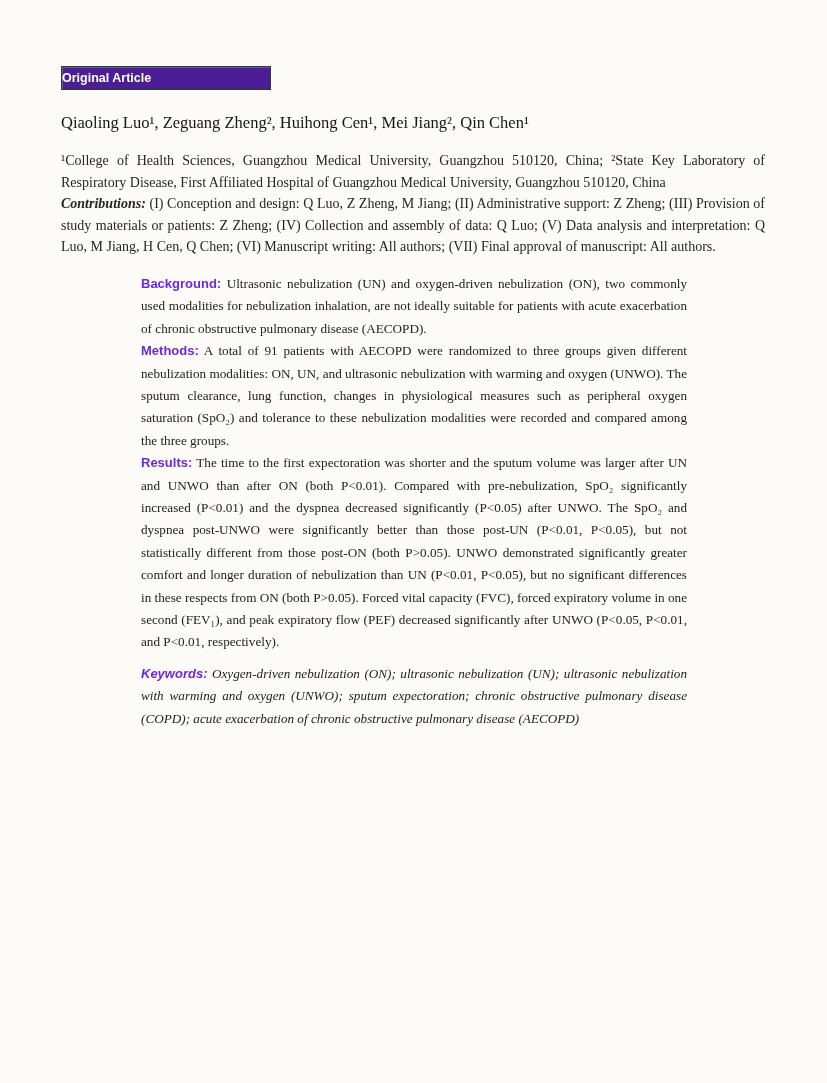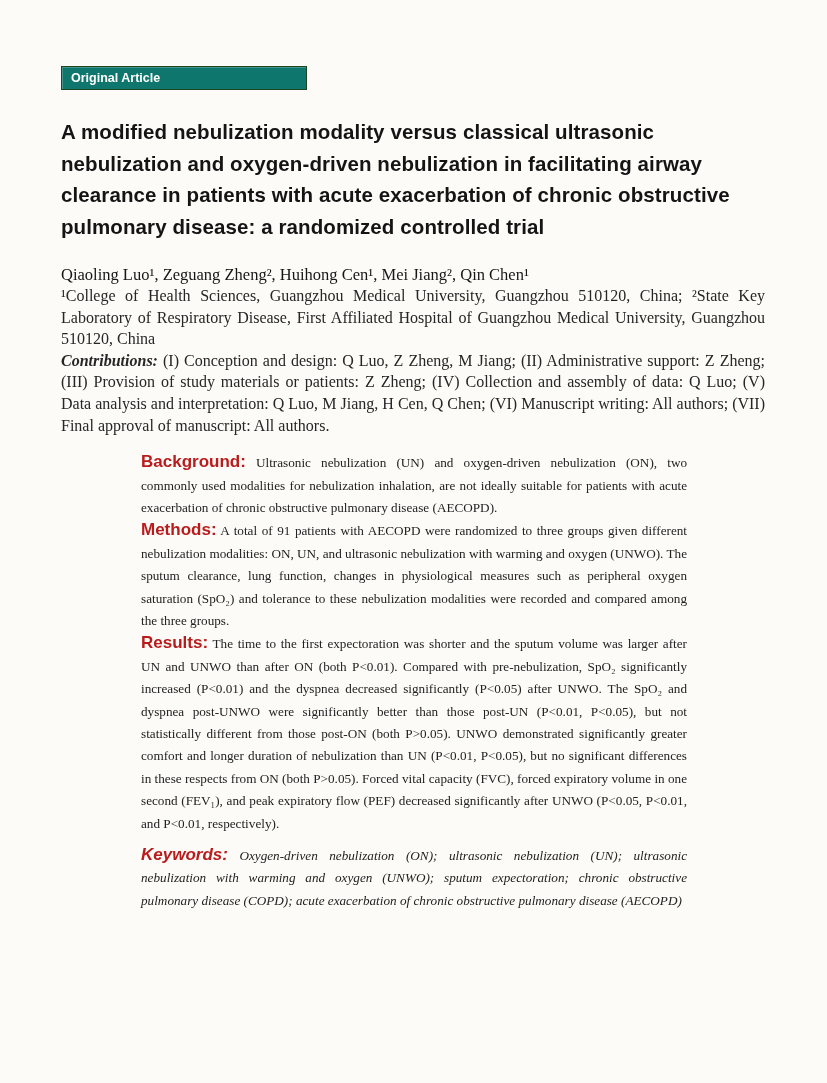--- a/index.html
+++ b/index.html
@@ -12,25 +12,25 @@
   .page {
     position: relative;
     width: 827px;
     height: 1083px;
     padding: 66px 62px 0 61px;
     display: flex;
     flex-direction: column;
   }
   .badge {
     display: inline-block;
-    width: 246px;
+    width: 210px;
     height: 24px;
     line-height: 23px;
-    padding-left: 9px;
-    background: #0f766e;
+    padding-left: 0;
+    background: #4c1d95;
     border: 1px solid #1d4520;
     box-shadow: inset 1px 1px 0 rgba(255,255,255,0.22);
     color: #ffffff;
     font-family: "Liberation Sans", "DejaVu Sans", sans-serif;
     font-size: 12.5px;
     font-weight: bold;
   }
   .title {
     margin-top: 26px;
     width: 700px;
@@ -41,62 +41,62 @@
     color: #141414;
     letter-spacing: 0.1px;
   }
   .authors {
     margin-top: 23px;
     font-size: 16.5px;
     font-weight: normal;
     color: #161616;
   }
   .meta {
-    font-size: 16px;
+    margin-top: 17px;
+    font-size: 14px;
     line-height: 21.6px;
     text-align: justify;
     color: #262626;
   }
   .meta p { margin: 0; }
   .ital { font-style: italic; font-weight: bold; }
   .abstract {
     margin-top: 15px;
     padding-left: 80px;
     padding-right: 78px;
     font-size: 13.2px;
     line-height: 22.4px;
     text-align: justify;
     color: #222222;
   }
   .abstract p { margin: 0; }
   .abstract p.kw { margin-top: 9px; font-style: italic; }
   .sec-label {
     font-family: "Liberation Sans", "DejaVu Sans", sans-serif;
     font-weight: bold;
-    color: #b91c1c;
-    font-size: 17px;
+    color: #6d28d9;
+    font-size: 13px;
   }
   .pubinfo {
     margin-top: 14px;
     padding-left: 80px;
     font-size: 12.6px;
     line-height: 22px;
     color: #262626;
   }
   .pubinfo p { margin: 0; }
   .bold-serif { font-weight: bold; }
 </style>
 </head>
 <body>
 
 <div class="page">
 
   <div class="badge">Original Article</div>
 
-  <h1 class="title">A modified nebulization modality versus classical ultrasonic nebulization and oxygen-driven nebulization in facilitating airway clearance in patients with acute exacerbation of chronic obstructive pulmonary disease: a randomized controlled trial</h1>
 
   <div class="authors">Qiaoling Luo¹, Zeguang Zheng², Huihong Cen¹, Mei Jiang², Qin Chen¹</div>
 
   <div class="meta">
     <p>¹College of Health Sciences, Guangzhou Medical University, Guangzhou 510120, China; ²State Key Laboratory of Respiratory Disease, First Affiliated Hospital of Guangzhou Medical University, Guangzhou 510120, China</p>
     <p><span class="ital">Contributions:</span><span> (I) Conception and design: Q Luo, Z Zheng, M Jiang; (II) Administrative support: Z Zheng; (III) Provision of study materials or patients: Z Zheng; (IV) Collection and assembly of data: Q Luo; (V) Data analysis and interpretation: Q Luo, M Jiang, H Cen, Q Chen; (VI) Manuscript writing: All authors; (VII) Final approval of manuscript: All authors.</span></p>
   </div>
 
   <div class="abstract">
     <p><span class="sec-label">Background:</span><span> Ultrasonic nebulization (UN) and oxygen-driven nebulization (ON), two commonly used modalities for nebulization inhalation, are not ideally suitable for patients with acute exacerbation of chronic obstructive pulmonary disease (AECOPD).</span></p>

